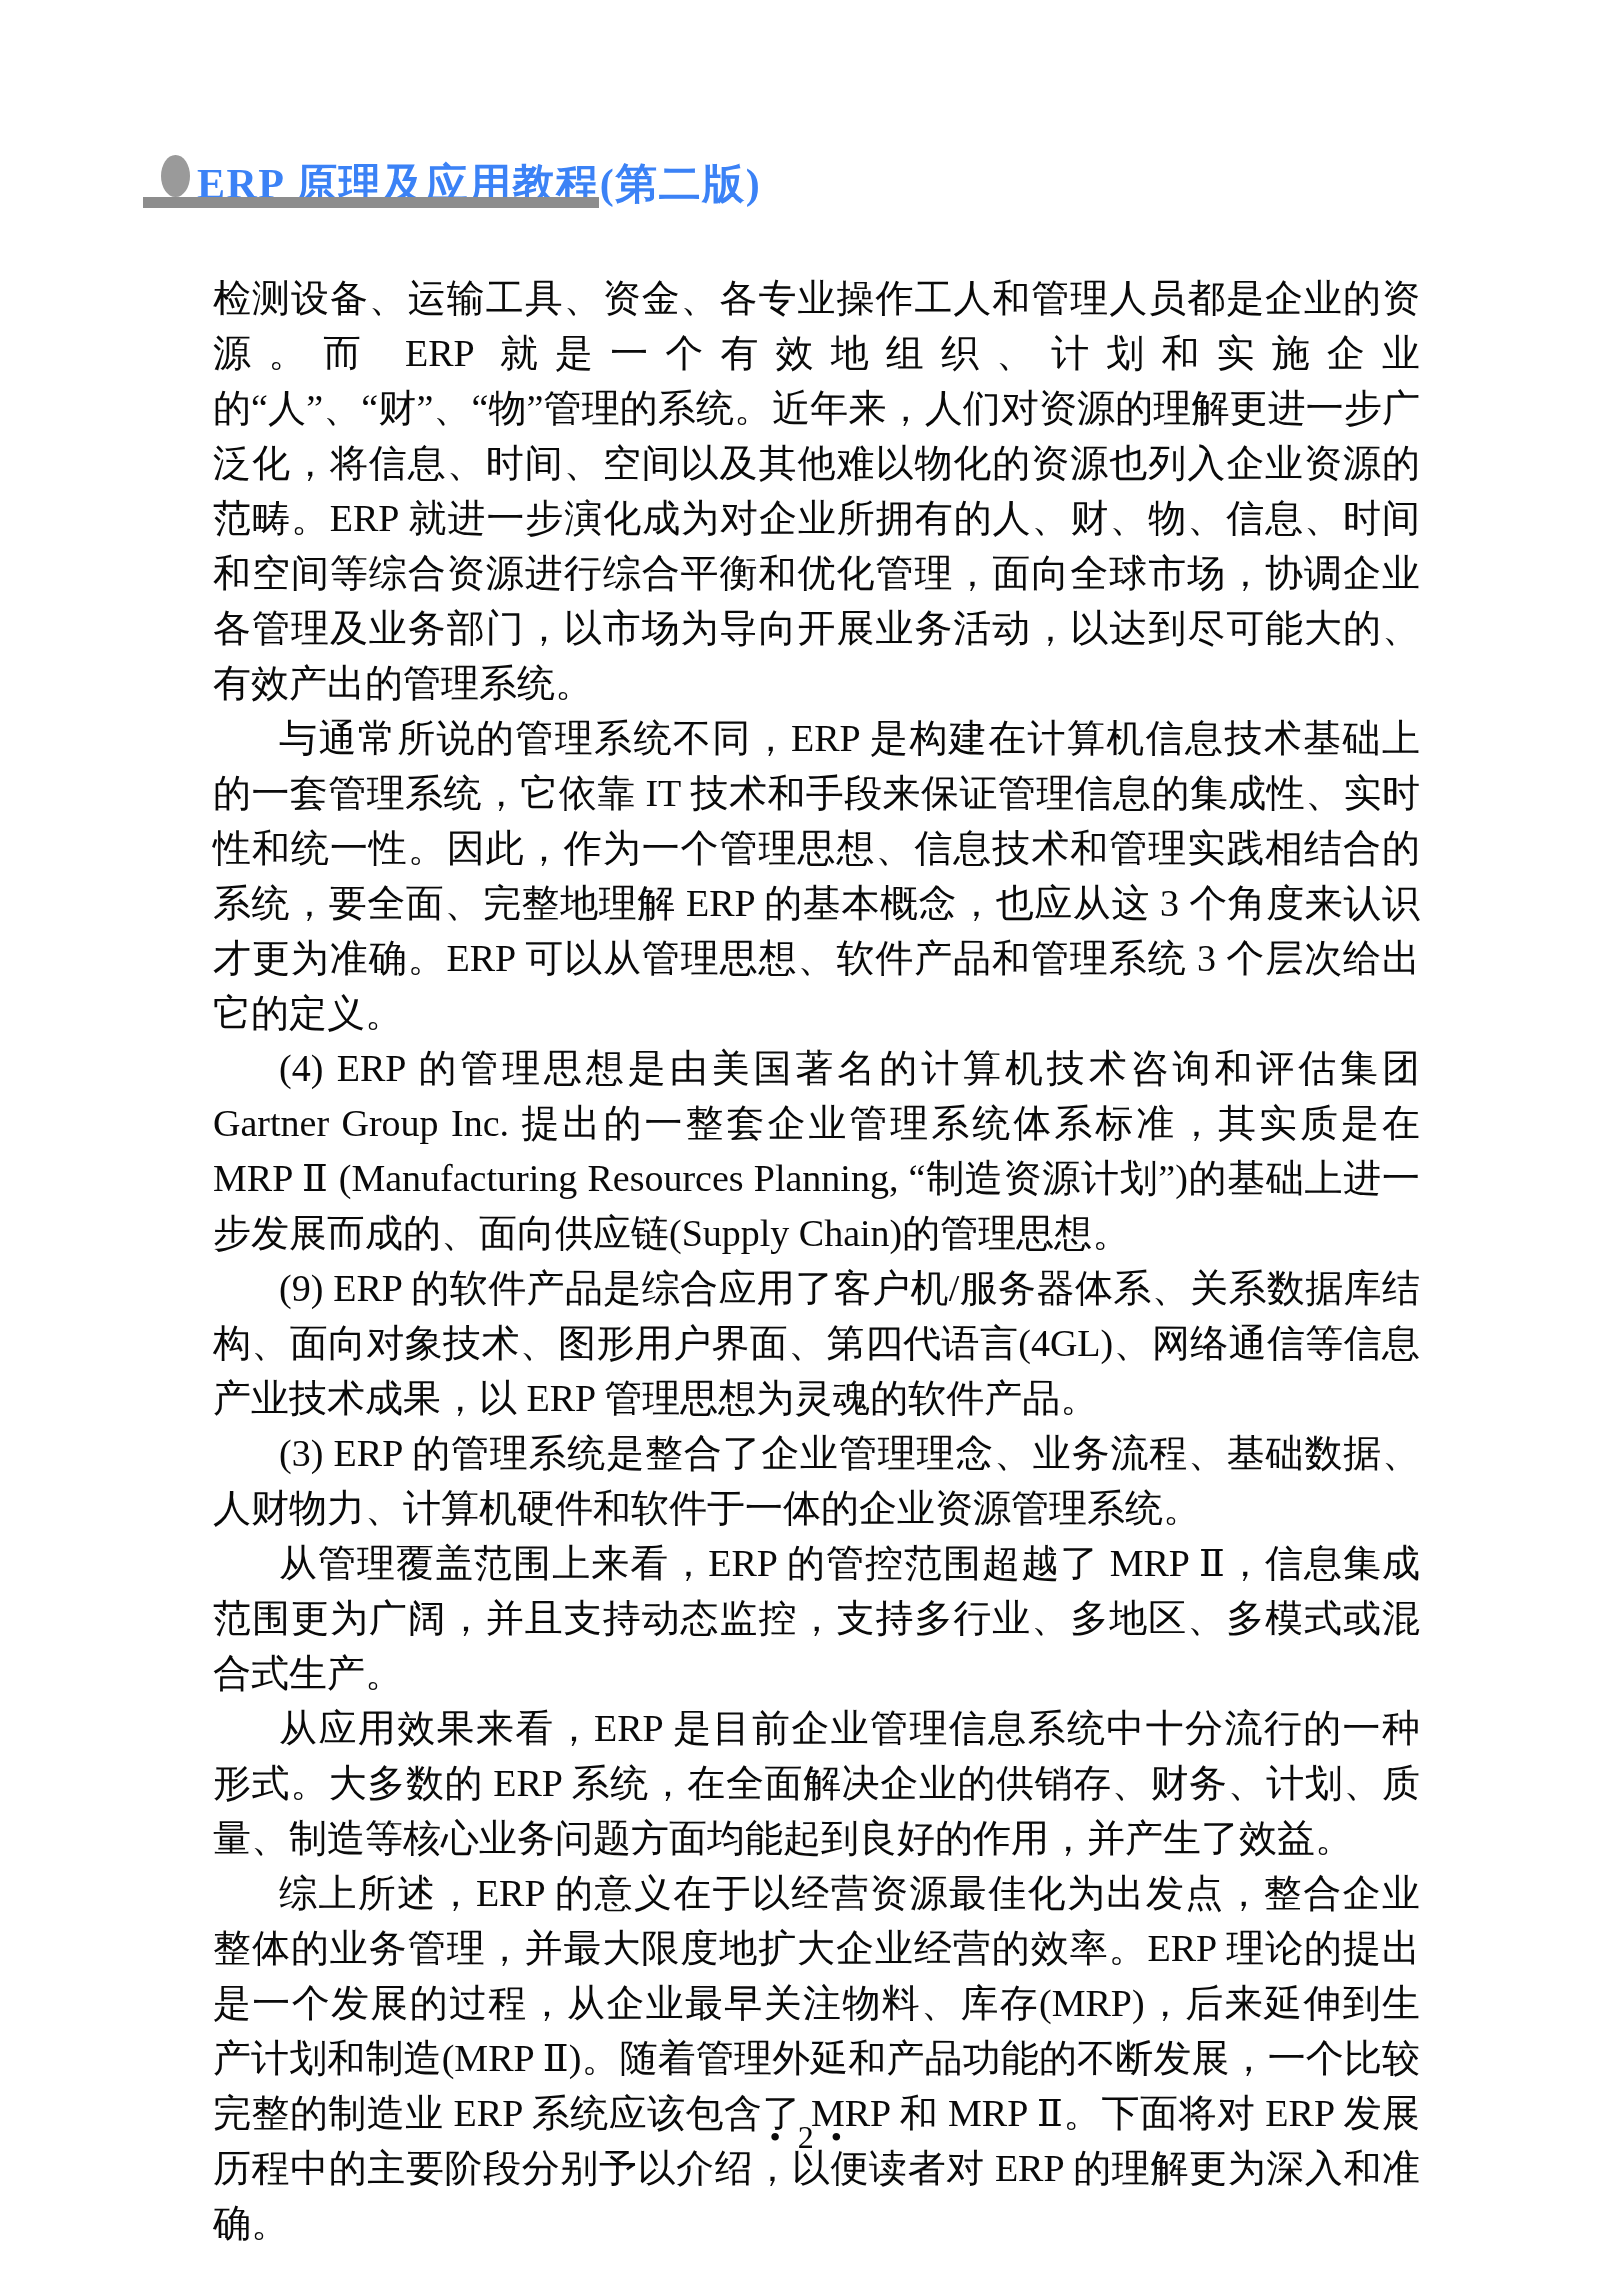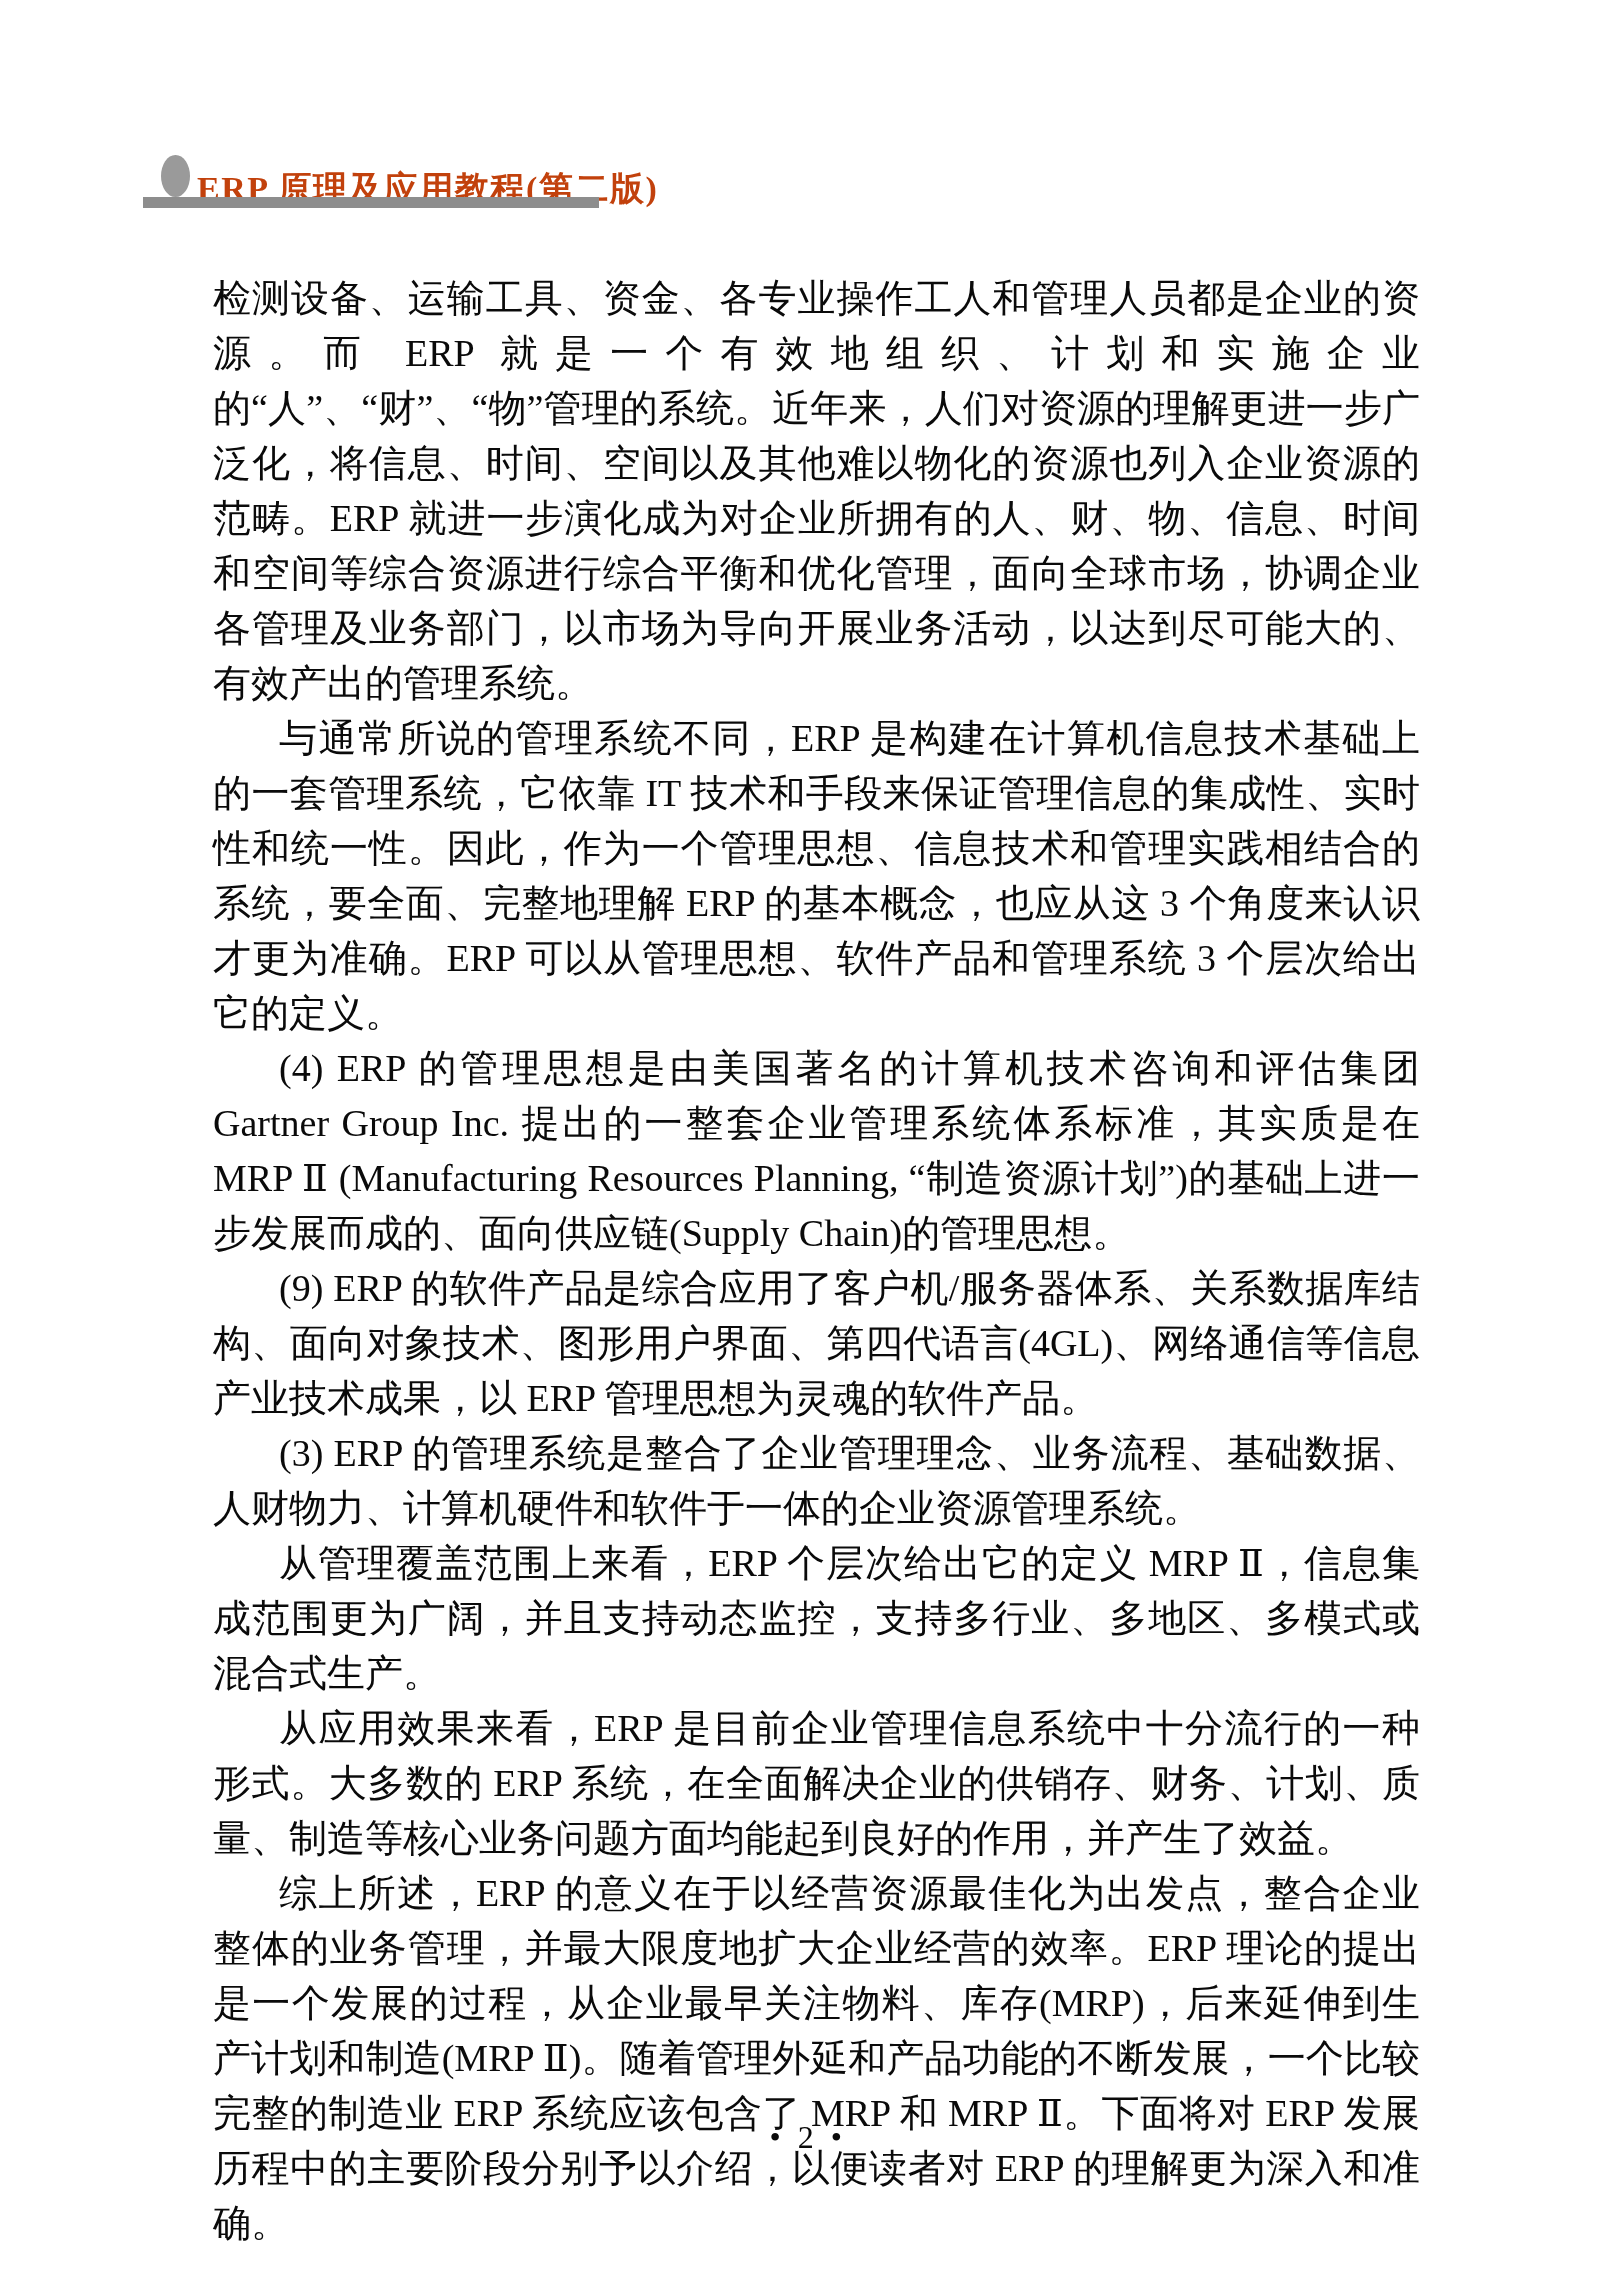--- a/index.html
+++ b/index.html
@@ -23,26 +23,26 @@
     left: 18px;
     top: 6px;
     width: 28.6px;
     height: 42px;
     background: #9a9a9a;
     border-radius: 50%;
   }
   .header-title {
     position: absolute;
     left: 54px;
-    top: 17px;
-    font-size: 34px;
+    top: 7px;
+    font-size: 42px;
     font-weight: bold;
     letter-spacing: 1.5px;
     white-space: nowrap;
-    color: #c2410c;
+    color: #3b82f6;
   }
   .header-rule {
     position: absolute;
     left: 0;
     top: 48px;
     width: 456px;
     height: 10.5px;
     background: #8d8d8d;
   }
   .page-body {
@@ -80,21 +80,21 @@
   <span class="header-title">ERP 原理及应用教程(第二版)</span>
   <div class="header-rule"></div>
 </div>
 
 <main class="page-body">
   <p class="p-flush">检测设备、运输工具、资金、各专业操作工人和管理人员都是企业的资源。而 ERP 就是一个有效地组织、计划和实施企业的“人”、“财”、“物”管理的系统。近年来，人们对资源的理解更进一步广泛化，将信息、时间、空间以及其他难以物化的资源也列入企业资源的范畴。ERP 就进一步演化成为对企业所拥有的人、财、物、信息、时间和空间等综合资源进行综合平衡和优化管理，面向全球市场，协调企业各管理及业务部门，以市场为导向开展业务活动，以达到尽可能大的、有效产出的管理系统。</p>
   <p class="p-indent">与通常所说的管理系统不同，ERP 是构建在计算机信息技术基础上的一套管理系统，它依靠 IT 技术和手段来保证管理信息的集成性、实时性和统一性。因此，作为一个管理思想、信息技术和管理实践相结合的系统，要全面、完整地理解 ERP 的基本概念，也应从这 3 个角度来认识才更为准确。ERP 可以从管理思想、软件产品和管理系统 3 个层次给出它的定义。</p>
   <p class="p-indent">(4) ERP 的管理思想是由美国著名的计算机技术咨询和评估集团 Gartner Group Inc. 提出的一整套企业管理系统体系标准，其实质是在 MRP Ⅱ (Manufacturing Resources Planning, “制造资源计划”)的基础上进一步发展而成的、面向供应链(Supply Chain)的管理思想。</p>
   <p class="p-indent">(9) ERP 的软件产品是综合应用了客户机/服务器体系、关系数据库结构、面向对象技术、图形用户界面、第四代语言(4GL)、网络通信等信息产业技术成果，以 ERP 管理思想为灵魂的软件产品。</p>
   <p class="p-indent">(3) ERP 的管理系统是整合了企业管理理念、业务流程、基础数据、人财物力、计算机硬件和软件于一体的企业资源管理系统。</p>
-  <p class="p-indent">从管理覆盖范围上来看，ERP 个层次给出它的定义 MRP Ⅱ，信息集成范围更为广阔，并且支持动态监控，支持多行业、多地区、多模式或混合式生产。</p>
+  <p class="p-indent">从管理覆盖范围上来看，ERP 的管控范围超越了 MRP Ⅱ，信息集成范围更为广阔，并且支持动态监控，支持多行业、多地区、多模式或混合式生产。</p>
   <p class="p-indent">从应用效果来看，ERP 是目前企业管理信息系统中十分流行的一种形式。大多数的 ERP 系统，在全面解决企业的供销存、财务、计划、质量、制造等核心业务问题方面均能起到良好的作用，并产生了效益。</p>
   <p class="p-indent">综上所述，ERP 的意义在于以经营资源最佳化为出发点，整合企业整体的业务管理，并最大限度地扩大企业经营的效率。ERP 理论的提出是一个发展的过程，从企业最早关注物料、库存(MRP)，后来延伸到生产计划和制造(MRP Ⅱ)。随着管理外延和产品功能的不断发展，一个比较完整的制造业 ERP 系统应该包含了 MRP 和 MRP Ⅱ。下面将对 ERP 发展历程中的主要阶段分别予以介绍，以便读者对 ERP 的理解更为深入和准确。</p>
 </main>
 
 <footer class="page-footer">
   <span>• 2 •</span>
 </footer>
 
 
 </body></html>

